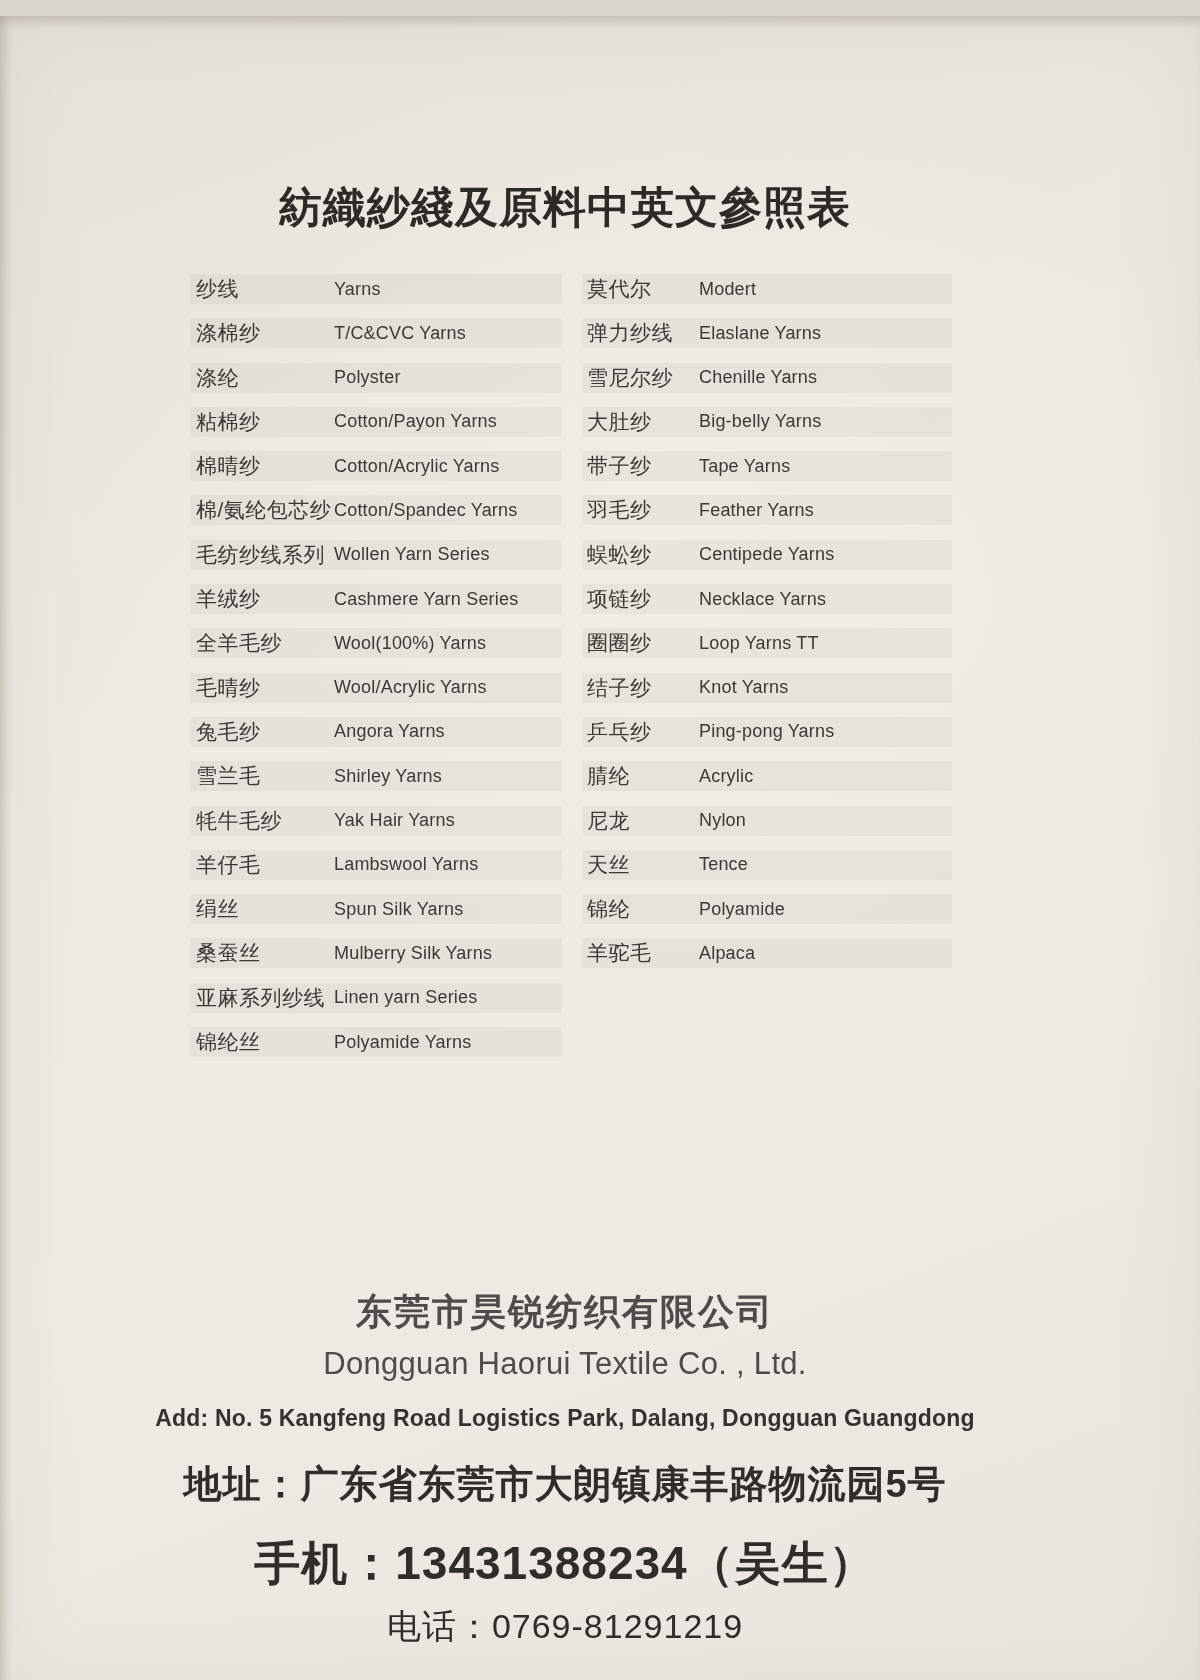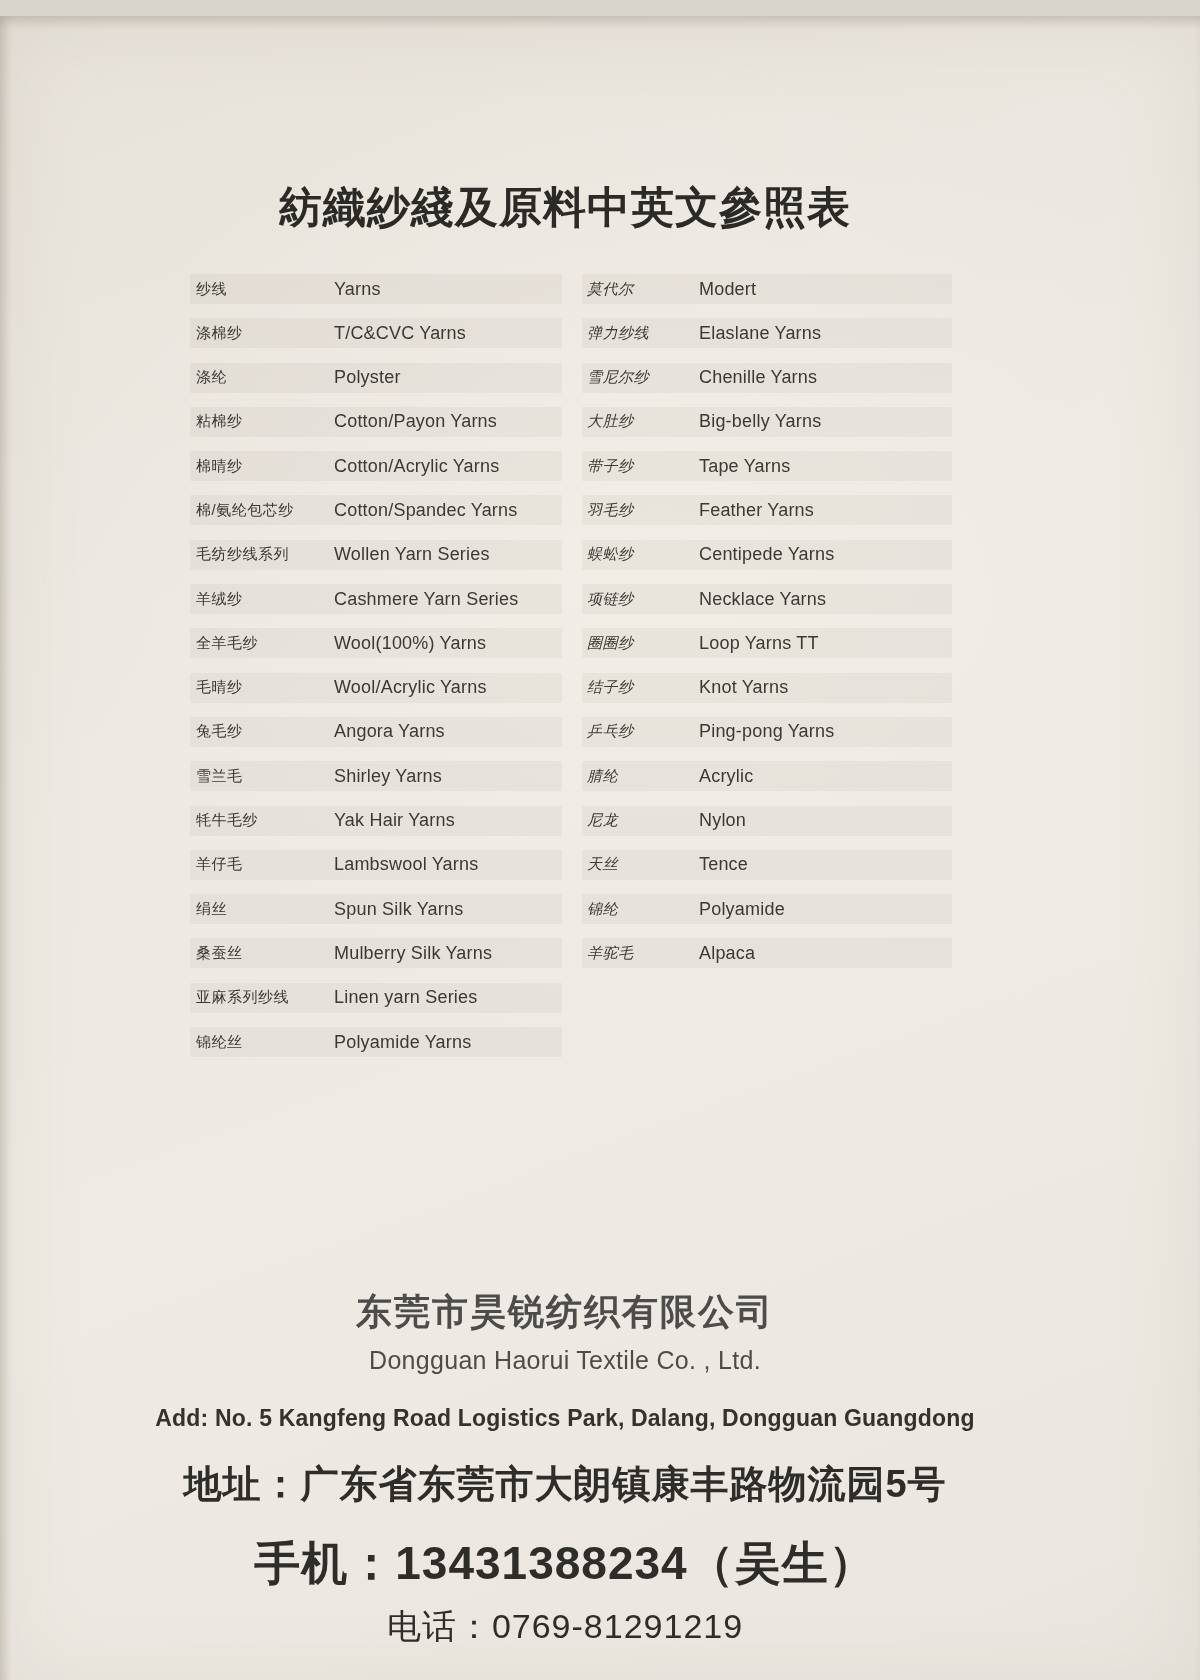--- a/index.html
+++ b/index.html
@@ -35,32 +35,32 @@
   .col{display:flex;flex-direction:column;}
   .col-left{width:372px;}
   .col-right{width:370px;}
   .row{
     height:30px;margin-bottom:14.3px;
     display:flex;align-items:center;
     background:rgba(118,108,92,.075);
     border-radius:1px;
   }
   .row .cn{
-    font-size:15px;color:#3b3935;letter-spacing:.5px;
+    font-size:21px;color:#3b3935;letter-spacing:.5px;
     padding-left:6px;flex:0 0 auto;white-space:nowrap;
   }
   .col-left .cn{width:138px;}
-  .col-right .cn{width:112px;padding-left:5px;font-style:italic;}
+  .col-right .cn{width:112px;padding-left:5px;}
   .row .en{
     font-size:18px;color:#3b3935;white-space:nowrap;letter-spacing:.2px;
   }
 
   .company{position:absolute;left:0;width:1130px;text-align:center;color:#4c4b49;}
   .company-cn{top:1272px;font-size:36px;font-weight:700;letter-spacing:2px;color:#4d4c4a;}
-  .company-en{top:1330px;font-size:25px;font-weight:500;color:#4d4c4a;letter-spacing:.3px;}
+  .company-en{top:1330px;font-size:31px;font-weight:500;color:#4d4c4a;letter-spacing:.3px;}
   .addr-en{top:1389px;font-size:23px;font-weight:700;color:#34322e;letter-spacing:.2px;}
   .addr-cn{top:1443px;font-size:38px;font-weight:700;color:#2f2d2a;letter-spacing:1px;}
   .mobile-line{top:1517px;font-size:46px;font-weight:700;color:#2f2d2a;letter-spacing:1px;}
   .phone-line{top:1588px;font-size:34px;font-weight:400;color:#2f2d2a;letter-spacing:1px;}
 </style>
 </head>
 <body>
 
 <div class="page">
   <div class="edge-top"></div>

